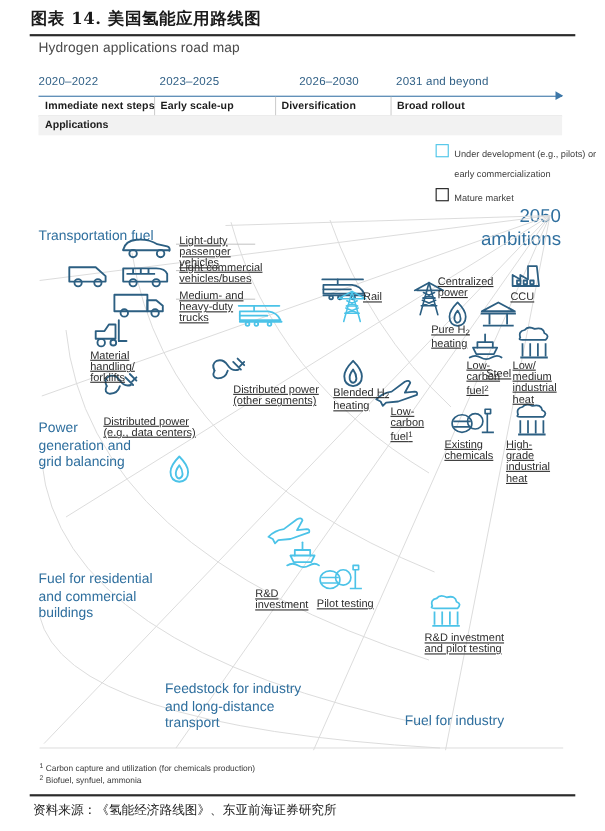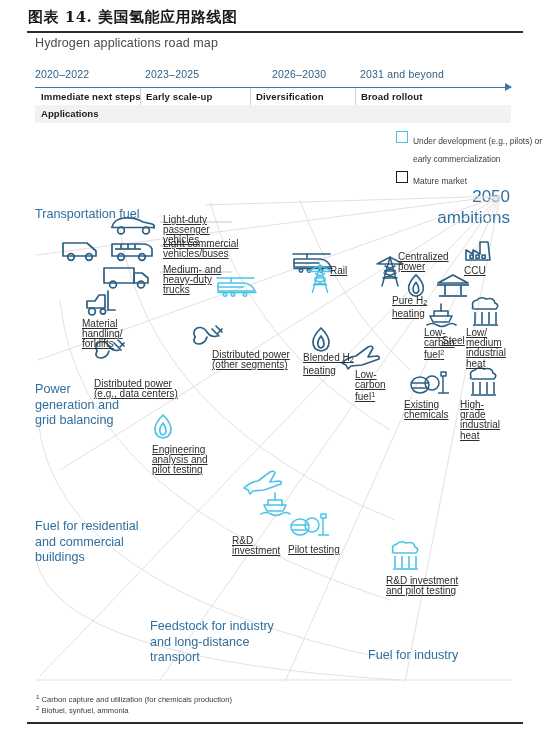--- a/index.html
+++ b/index.html
@@ -418,21 +418,20 @@
     </g>
   </svg>
 
   <div class="cap" style="left:163px;top:215px;width:78px;">Light-duty passenger vehicles</div>
   <div class="cap" style="left:163px;top:239px;width:78px;">Light commercial vehicles/buses</div>
   <div class="cap" style="left:163px;top:265px;width:78px;">Medium- and heavy-duty trucks</div>
   <div class="cap" style="left:330px;top:266px;">Rail</div>
   <div class="cap" style="left:82px;top:319px;width:60px;">Material handling/ forklifts</div>
   <div class="cap" style="left:94px;top:379px;width:92px;">Distributed power (e.g., data centers)</div>
   <div class="cap" style="left:164px;top:350px;width:90px;margin-left:48px;">Distributed power (other segments)</div>
-  <div class="cap" style="left:152px;top:445px;width:62px;">Engineering analysis and pilot testing</div>
   <div class="cap" style="left:303px;top:353px;width:56px;">Blended H<sub>2</sub> heating</div>
   <div class="cap" style="left:392px;top:296px;width:42px;">Pure H<sub>2</sub> heating</div>
   <div class="cap" style="left:398px;top:252px;width:50px;">Centralized power</div>
   <div class="cap" style="left:464px;top:266px;">CCU</div>
   <div class="cap" style="left:442px;top:296px;margin-top:40px;">Steel</div>
   <div class="cap" style="left:424px;top:328px;width:36px;">Low-<br>carbon<br>fuel<sup>2</sup></div>
   <div class="cap" style="left:466px;top:328px;width:42px;">Low/<br>medium<br>industrial<br>heat</div>
   <div class="cap" style="left:355px;top:370px;width:36px;">Low-<br>carbon<br>fuel<sup>1</sup></div>
   <div class="cap" style="left:404px;top:400px;width:48px;">Existing chemicals</div>
   <div class="cap" style="left:460px;top:400px;width:42px;">High-<br>grade<br>industrial<br>heat</div>
@@ -443,14 +442,15 @@
   <div class="fn" style="left:36px;top:692px;">
     <sup>1</sup>
     <span>Carbon capture and utilization (for chemicals production)</span>
   </div>
   <div class="fn" style="left:36px;top:703px;">
     <sup>2</sup>
     <span>Biofuel, synfuel, ammonia</span>
   </div>
 
   <div class="src-rule"></div>
+  <div class="src-text">资料来源：《氢能经济路线图》、东亚前海证券研究所</div>
 
 </div>
 
 </body></html>

